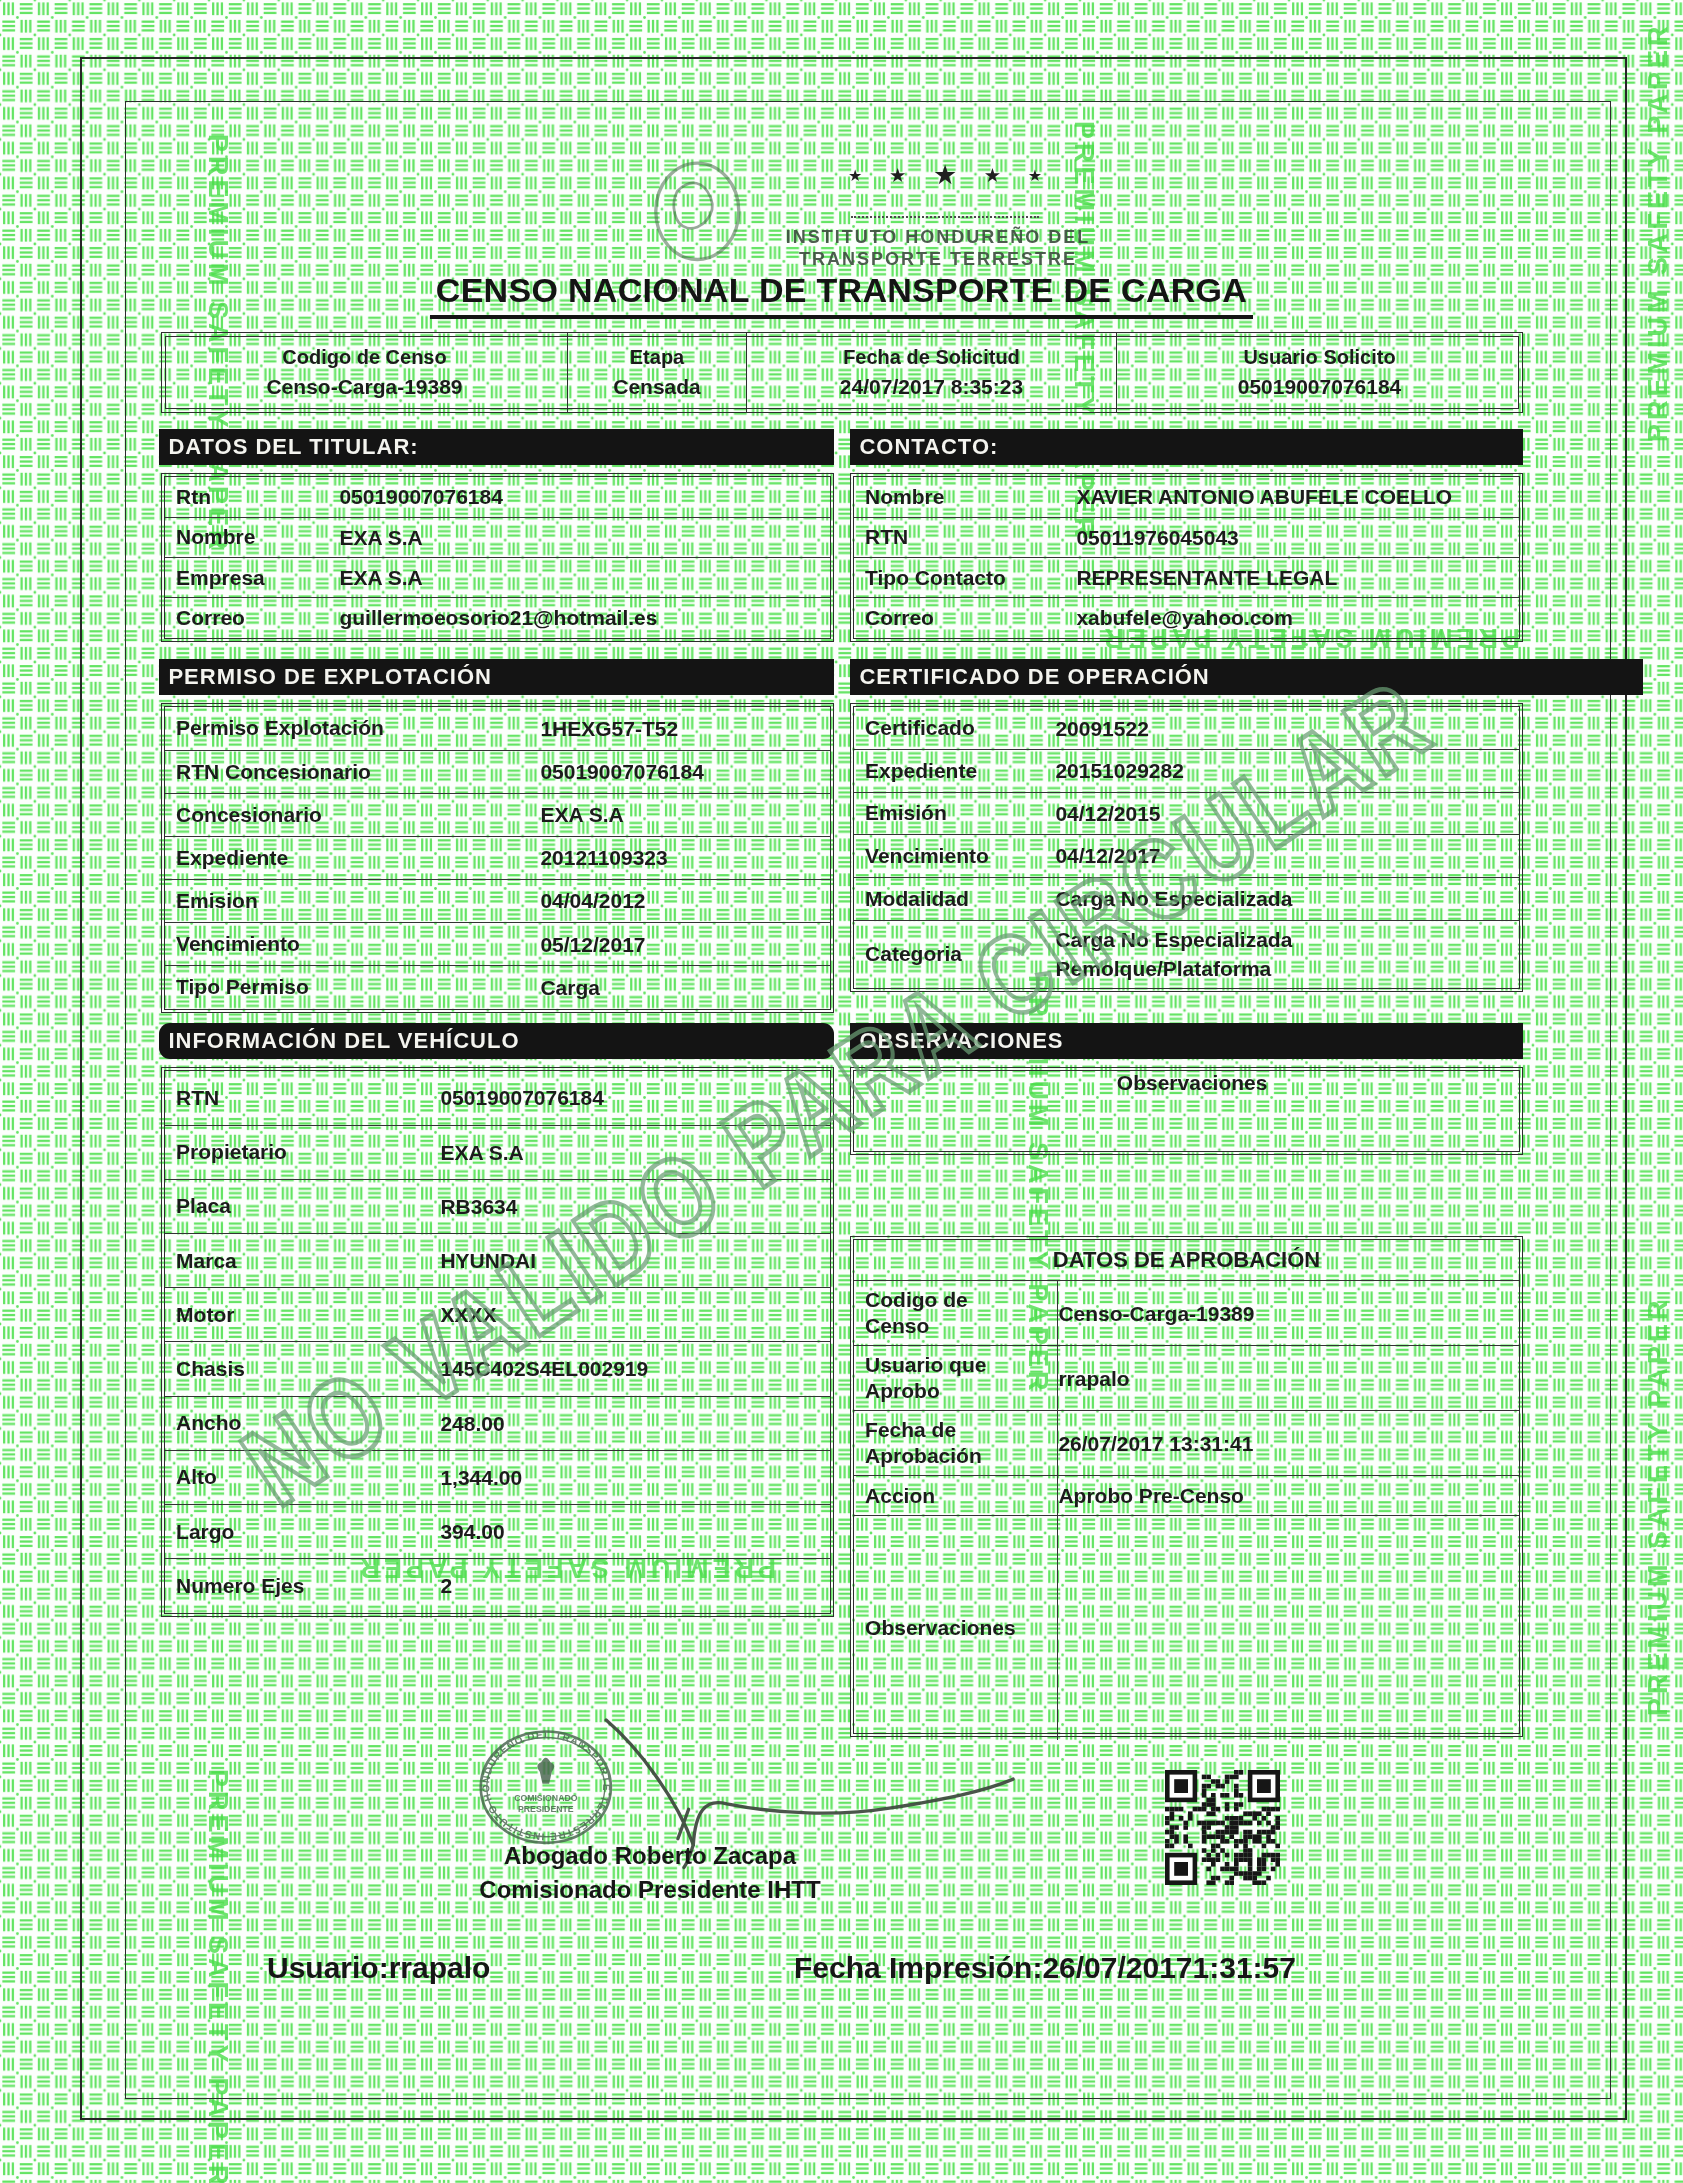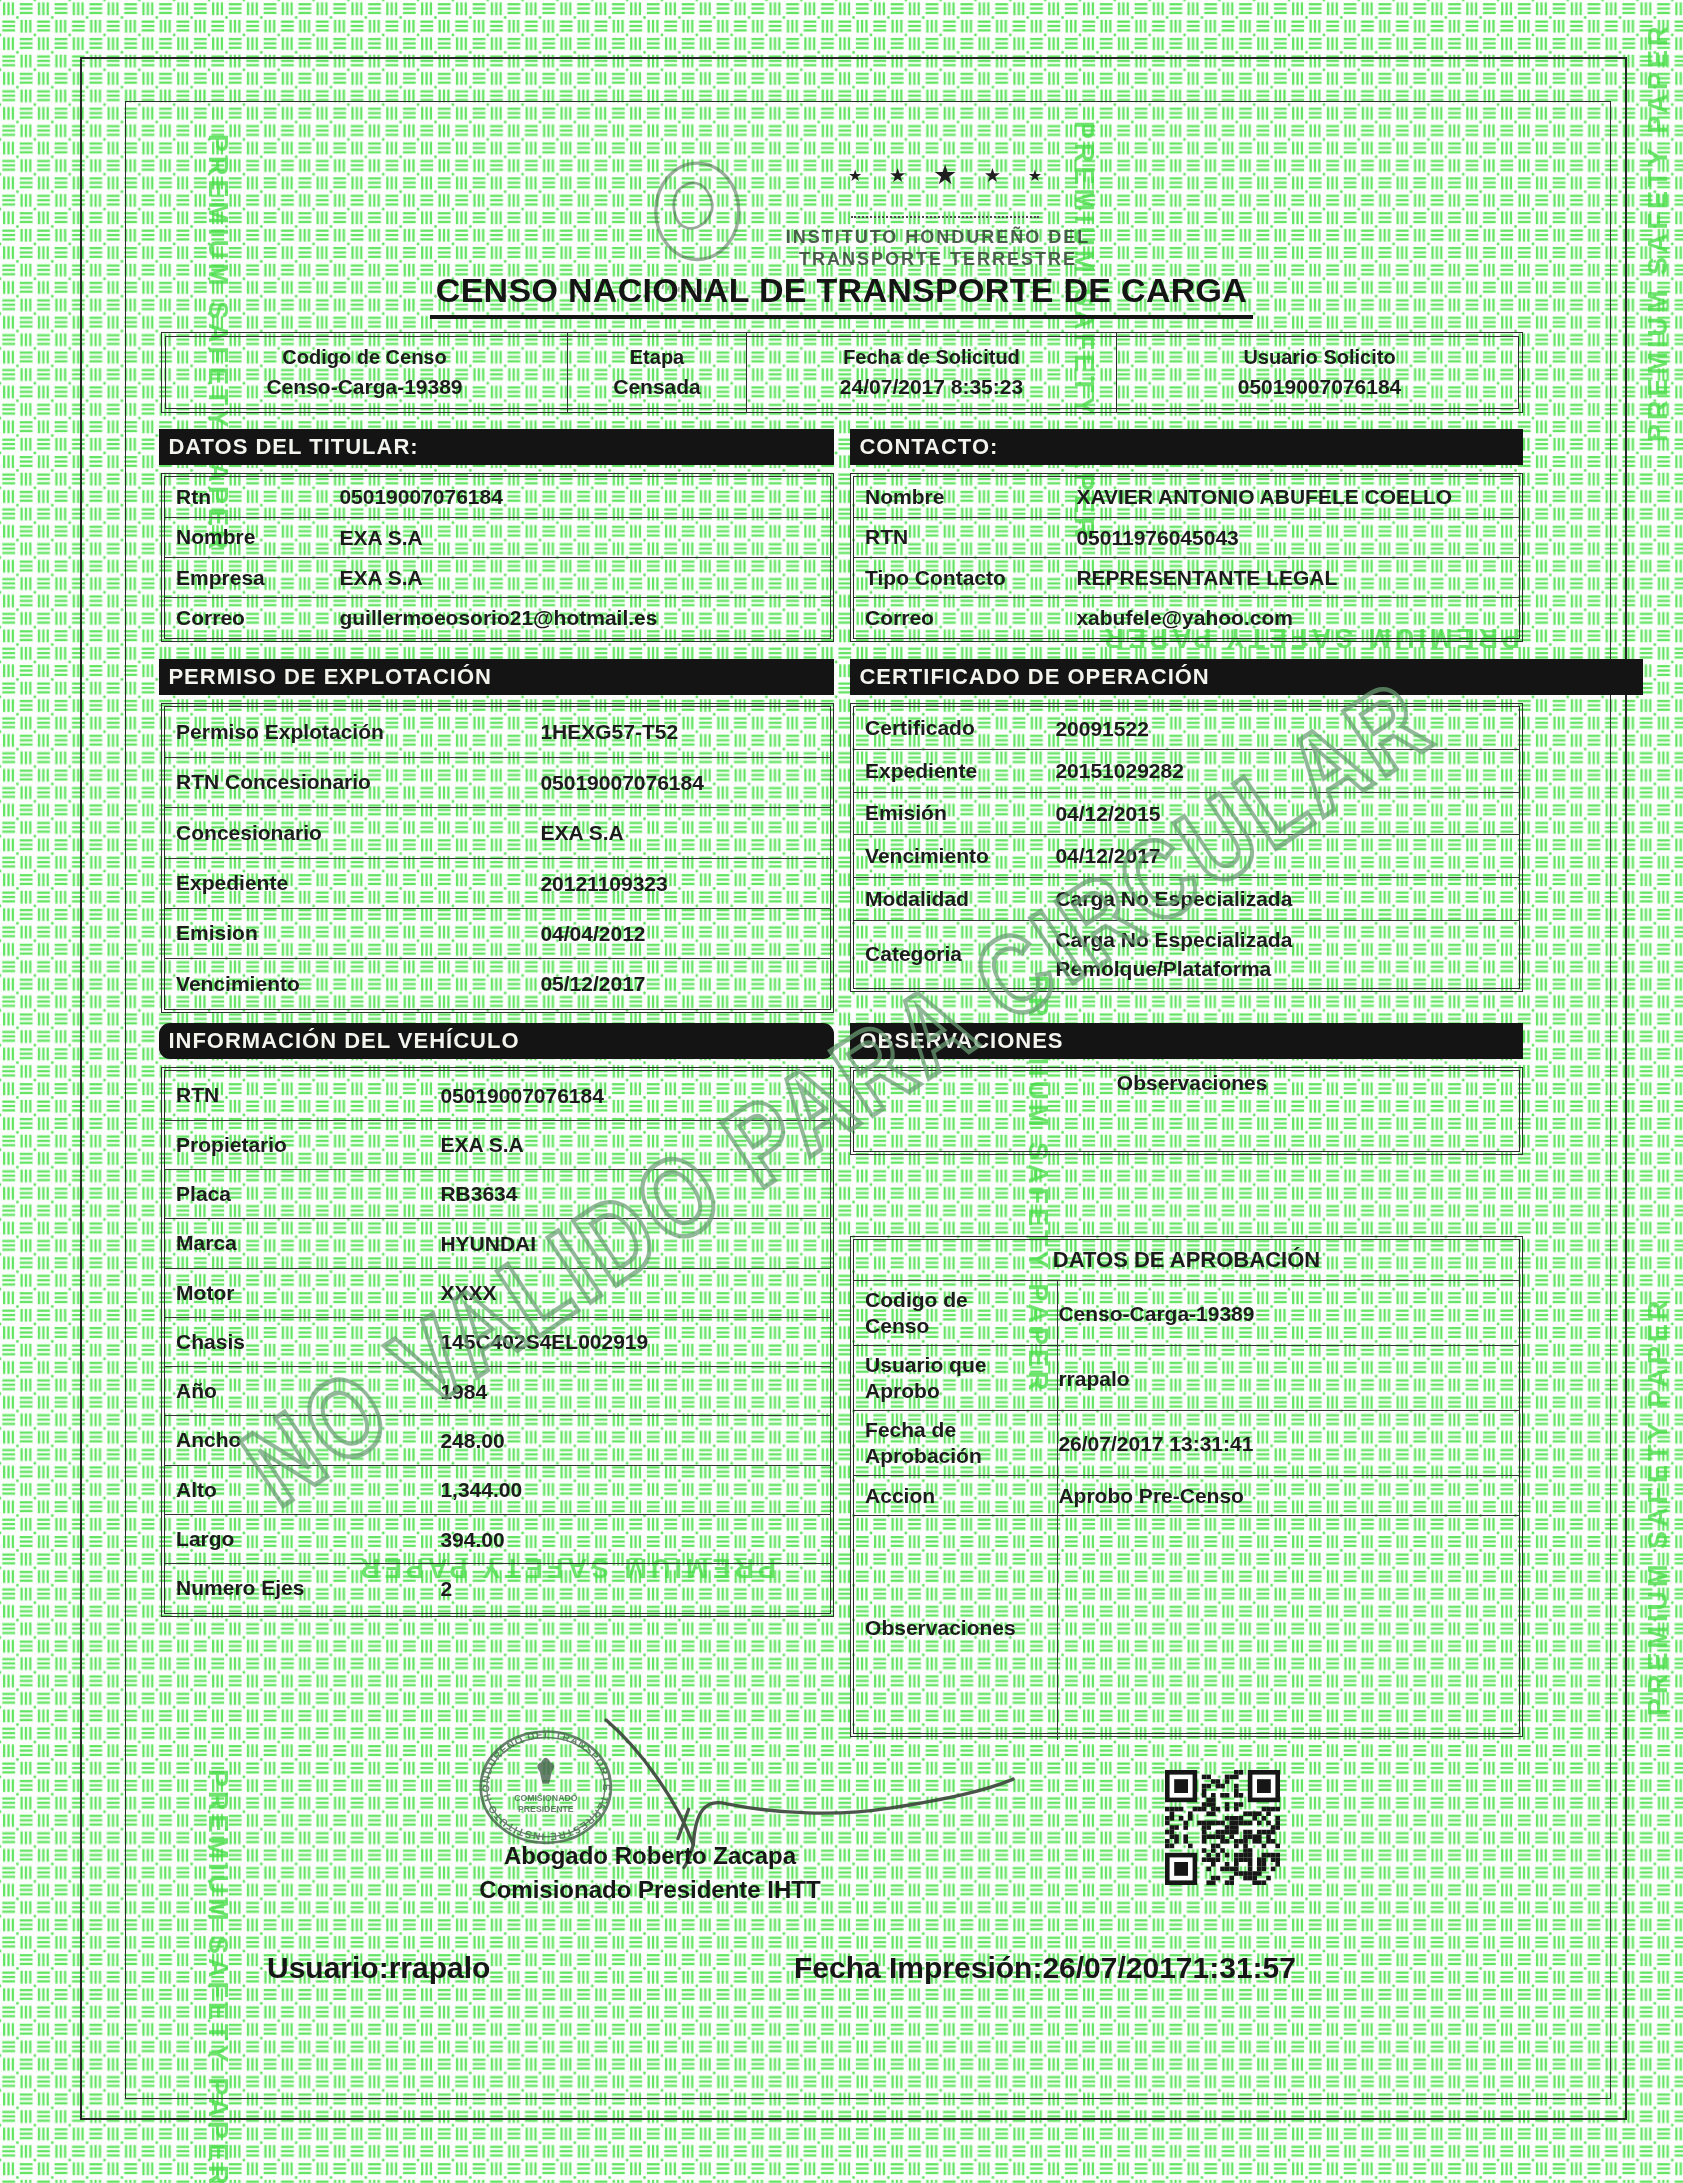--- a/index.html
+++ b/index.html
@@ -187,20 +187,24 @@
           <span class="val">20121109323</span>
         </div>
         <div class="row">
           <span class="lbl">Emision</span>
           <span class="val">04/04/2012</span>
         </div>
         <div class="row">
           <span class="lbl">Vencimiento</span>
           <span class="val">05/12/2017</span>
         </div>
+        <div class="row">
+          <span class="lbl">Tipo Permiso</span>
+          <span class="val">Carga</span>
+        </div>
       </div>
     <div class="abs kvbox" style="left:850px;top:703px;width:673px;height:289px;--lw:201px;">
         <div class="row">
           <span class="lbl">Certificado</span>
           <span class="val">20091522</span>
         </div>
         <div class="row">
           <span class="lbl">Expediente</span>
           <span class="val">20151029282</span>
         </div>
@@ -239,24 +243,20 @@
           <span class="lbl">Marca</span>
           <span class="val">HYUNDAI</span>
         </div>
         <div class="row">
           <span class="lbl">Motor</span>
           <span class="val">XXXX</span>
         </div>
         <div class="row">
           <span class="lbl">Chasis</span>
           <span class="val">145C402S4EL002919</span>
-        </div>
-        <div class="row">
-          <span class="lbl">Año</span>
-          <span class="val">1984</span>
         </div>
         <div class="row">
           <span class="lbl">Ancho</span>
           <span class="val">248.00</span>
         </div>
         <div class="row">
           <span class="lbl">Alto</span>
           <span class="val">1,344.00</span>
         </div>
         <div class="row">

